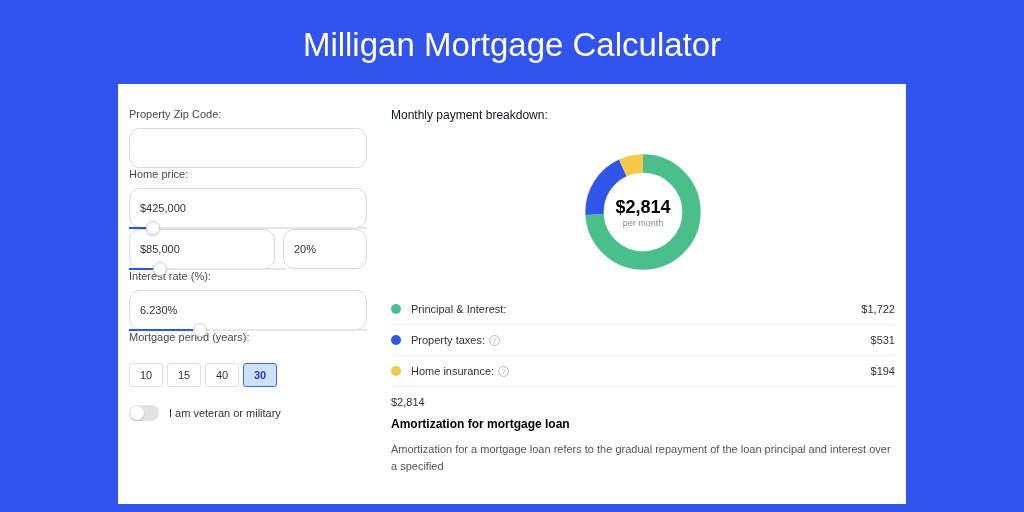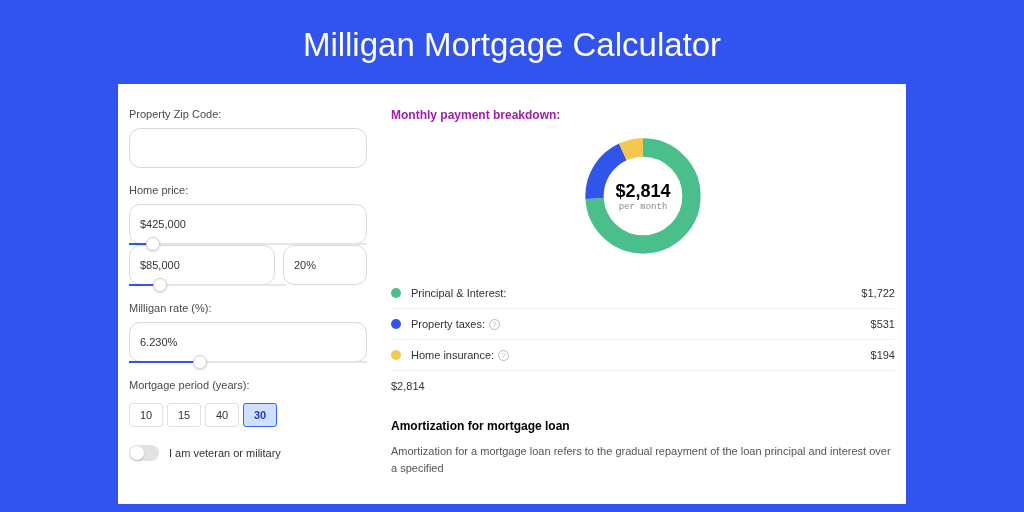--- a/index.html
+++ b/index.html
@@ -25,21 +25,21 @@
     display: flex;
     gap: 24px;
     min-height: 420px;
   }
   .left { width: 238px; }
   .right { flex: 1; }
   .label {
     font-size: 11px;
     color: #4a4a4a;
     margin-bottom: 8px;
-    margin-top: 16px;
+    margin-top: 0;
   }
   .label:first-child { margin-top: 0; }
   .input {
     width: 100%;
     height: 40px;
     border: 1px solid #d9d9d9;
     border-radius: 11px;
     font-size: 11px;
     padding: 0 10px;
     color: #333;
@@ -63,21 +63,21 @@
     transform: translate(-50%, -50%);
     width: 14px; height: 14px;
     border-radius: 50%;
     background: #fff;
     border: 1px solid #cfcfcf;
     box-shadow: 0 1px 3px rgba(0,0,0,0.15);
   }
   .row-2 { display: flex; gap: 8px; }
   .row-2 > :first-child { flex: 2; }
   .row-2 > :last-child { flex: 1; }
-  .periods { display: flex; gap: 0; margin-top: 12px; }
+  .periods { display: flex; gap: 0; margin-top: 20px; }
   .period-btn {
     width: 34px; height: 24px;
     border: 1px solid #e0e0e0;
     background: #fff;
     font-size: 11px;
     color: #333;
     display: flex;
     align-items: center;
     justify-content: center;
     cursor: pointer;
@@ -107,38 +107,38 @@
     left: 1px; top: 1px;
     width: 14px; height: 14px;
     border-radius: 50%;
     background: #fff;
     box-shadow: 0 1px 2px rgba(0,0,0,0.2);
   }
   .toggle-label { font-size: 11px; color: #333; }
 
   .section-title {
     font-size: 12px;
-    font-weight: 700;
-    color: #a21caf;
-    margin-bottom: 10px;
+    font-weight: 400;
+    color: #0f172a;
+    margin-bottom: 26px;
   }
   .donut-wrap {
     display: flex;
     justify-content: center;
     margin: 6px 0 18px;
     position: relative;
   }
   .donut-center {
     position: absolute;
     top: 50%; left: 50%;
     transform: translate(-50%, -50%);
     text-align: center;
   }
   .donut-center .amount { font-size: 18px; font-weight: 700; color: #000; }
-  .donut-center .per { font-size: 9px; color: #888; font-family: Liberation Mono, monospace; }
+  .donut-center .per { font-size: 9px; color: #888; }
   .legend-row {
     display: flex;
     align-items: center;
     padding: 9px 0;
     border-top: 1px solid #f0f0f0;
     font-size: 11px;
     color: #333;
   }
   .legend-row:first-of-type { border-top: none; }
   .legend-row.total { font-weight: 700; }
@@ -156,21 +156,20 @@
     border-radius: 50%;
     font-size: 8px;
     color: #bbb;
     display: inline-flex;
     align-items: center;
     justify-content: center;
   }
   .amort-title {
     font-size: 12px;
     font-weight: 700;
-    margin-top: 18px;
     margin-bottom: 10px;
   }
   .amort-text {
     font-size: 11px;
     color: #555;
     line-height: 1.55;
   }
 </style>
 </head>
 <body>
@@ -197,21 +196,21 @@
       <input class="input" value="$85,000" style="">
       <input class="input" value="20%" style="">
     </div>
     <div class="slider-wrap" style="width:66%;">
       <div class="slider-track">
         <div class="slider-fill" style="width: 20%;"></div>
         <div class="slider-thumb" style="left: 20%;"></div>
       </div>
     </div>
 
-    <div class="label">Milligan rate (%):</div>
+    <div class="label">Interest rate (%):</div>
     <input class="input" value="6.230%" style="">
     <div class="slider-wrap">
       <div class="slider-track">
         <div class="slider-fill" style="width: 30%;"></div>
         <div class="slider-thumb" style="left: 30%;"></div>
       </div>
     </div>
 
     <div class="label">Mortgage period (years):</div>
     <div class="periods">

